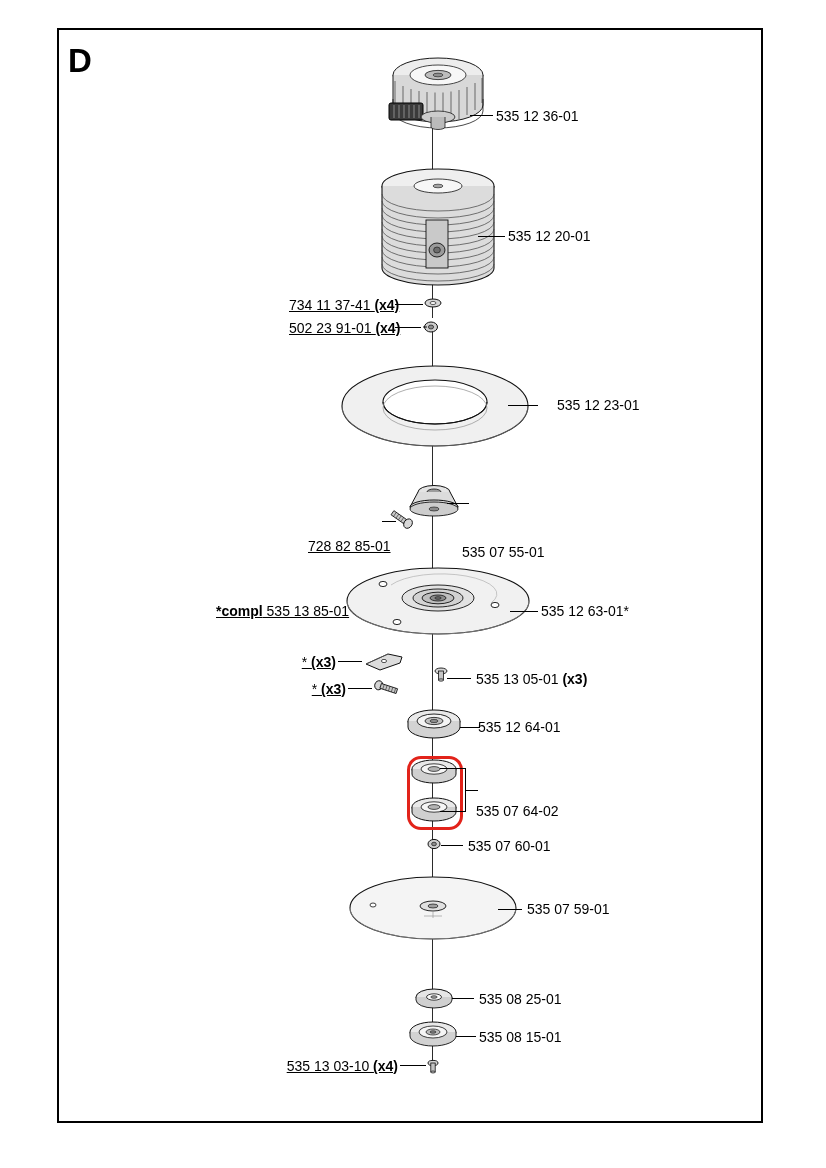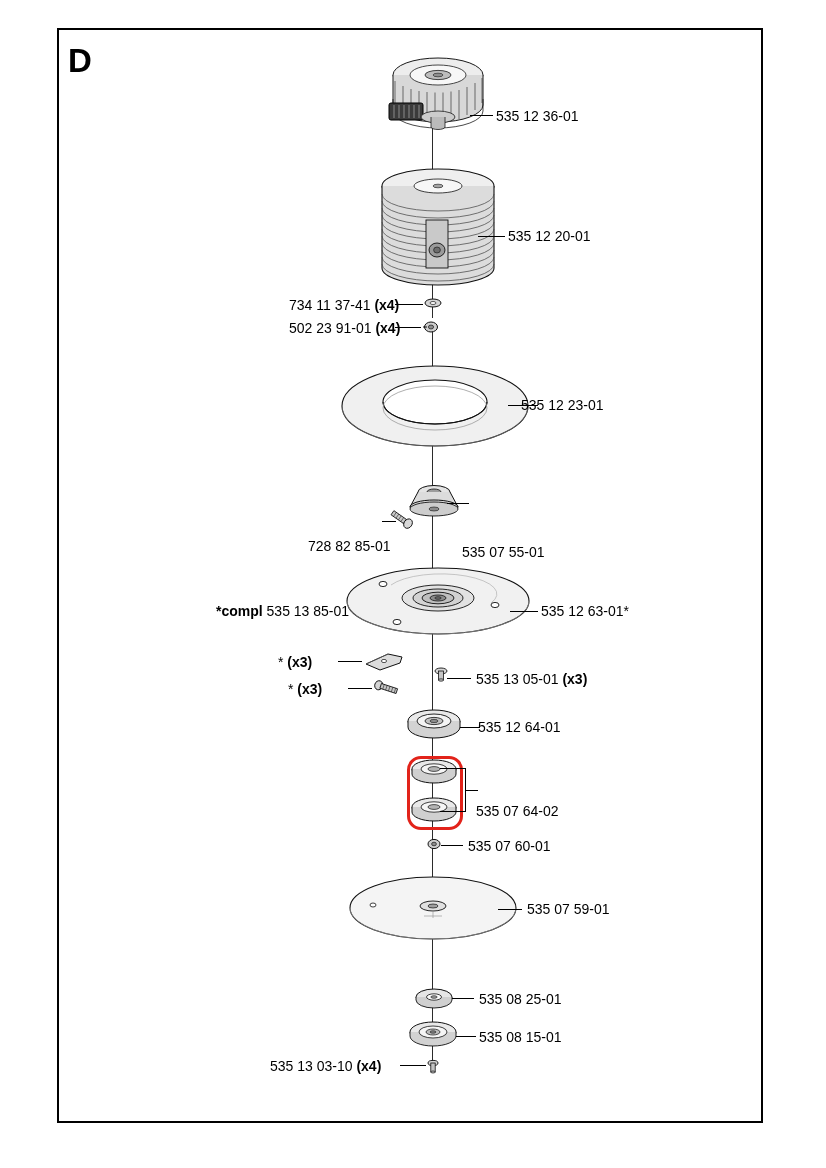--- a/index.html
+++ b/index.html
@@ -38,21 +38,21 @@
     line-height: 1;
   }
   .label {
     position: absolute;
     font-size: 14px;
     color: #000;
     white-space: nowrap;
     line-height: 1;
   }
   .label.right { text-align: left; }
-  .label.left  { text-align: left; }
+  .label.left  { text-align: right; text-decoration: underline; }
   .bold { font-weight: bold; }
   .leader {
     position: absolute;
     background: #000;
     height: 1px;
   }
   .shaft {
     position: absolute;
     width: 1.4px;
     background: #2b2b2b;
@@ -169,21 +169,21 @@
   </div>
 
   <svg class="art" style="left:340px; top:358px; width:190px; height:100px;" viewBox="0 0 190 100">
     <ellipse cx="95" cy="48" rx="93" ry="40" fill="#f0f0f0" stroke="#111" stroke-width="1.1"></ellipse>
     <ellipse cx="95" cy="44" rx="52" ry="22" fill="#ffffff" stroke="#111" stroke-width="1.1"></ellipse>
     <path d="M43 44 A52 22 0 0 0 147 44" fill="none" stroke="#111" stroke-width="1"></path>
     <ellipse cx="95" cy="50" rx="52" ry="22" fill="none" stroke="#9a9a9a" stroke-width="0.8"></ellipse>
     <path d="M2 48 A93 40 0 0 0 188 48" fill="none" stroke="#777" stroke-width="0.7"></path>
   </svg>
   <div class="leader" style="left:508px; top:405px; width:30px;"></div>
-  <div class="label right" style="left:521px; top:398px;">
+  <div class="label right" style="left:557px; top:398px;">
     <span>535 12 23-01</span>
   </div>
 
   <svg class="art" style="left:404px; top:480px; width:60px; height:42px;" viewBox="0 0 60 42">
     <ellipse cx="30" cy="12" rx="16" ry="6.5" fill="#e4e4e4" stroke="#111" stroke-width="1"></ellipse>
     <ellipse cx="30" cy="12" rx="7" ry="3" fill="#9d9d9d" stroke="#111" stroke-width="0.8"></ellipse>
     <path d="M14 12 L6 27 A25 7 0 0 0 54 27 L46 12" fill="#dcdcdc" stroke="#111" stroke-width="1"></path>
     <ellipse cx="30" cy="27" rx="24" ry="7" fill="none" stroke="#111" stroke-width="1"></ellipse>
     <ellipse cx="30" cy="29" rx="24" ry="7" fill="#cdcdcd" stroke="#111" stroke-width="0.9"></ellipse>
     <ellipse cx="30" cy="29" rx="5" ry="2" fill="#8b8b8b" stroke="#111" stroke-width="0.6"></ellipse>

